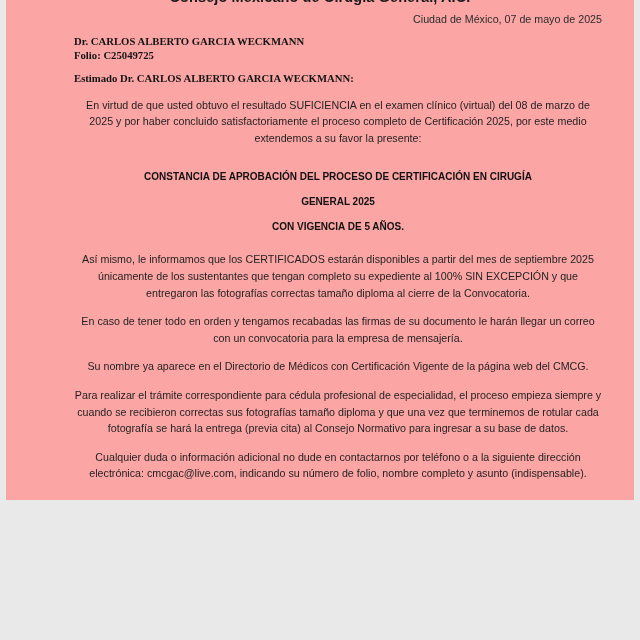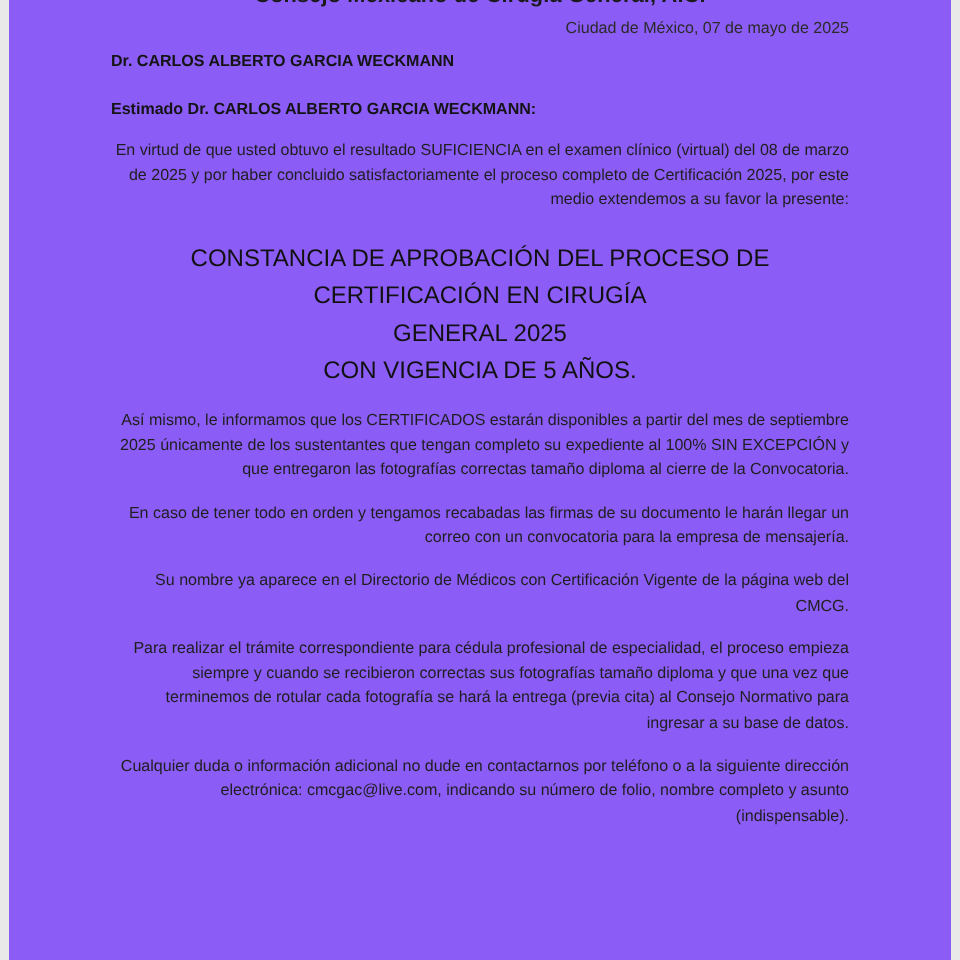--- a/index.html
+++ b/index.html
@@ -9,25 +9,25 @@
   body {
     width: 640px;
     height: 640px;
     background: #e9e9e9;
     font-family: "Liberation Sans", sans-serif;
     overflow: hidden;
   }
   #page {
     position: relative;
     width: 628px;
-    height: 640px;
+    height: 500px;
     margin: 0 auto;
-    background: #8b5cf6;
+    background: #fca5a5;
     box-sizing: border-box;
-    padding: 0 68px 0 68px;
+    padding: 0 32px 0 68px;
     overflow: hidden;
   }
   
   .org-title {
     position: absolute;
     top: -11px;
     left: 0;
     right: 0;
     text-align: center;
     font-weight: bold;
@@ -41,60 +41,63 @@
     font-size: 10.7px;
     color: #2b2b2b;
     padding-top: 12px;
     line-height: 14px;
   }
   .addressee {
     margin-top: 8px;
     font-size: 10.7px;
     color: #141414;
     line-height: 14.3px;
+    font-family: Liberation Serif, serif;
   }
   .addressee .bold {
     font-weight: bold;
   }
   .salutation {
-    margin-top: 18px;
+    margin-top: 8px;
     font-size: 10.7px;
     font-weight: bold;
     color: #141414;
     line-height: 14px;
+    font-family: Liberation Serif, serif;
   }
   p.body-par {
     font-size: 10.7px;
     color: #1f1f1f;
     line-height: 16.6px;
     margin: 12px 0 0 0;
-    text-align: right;
+    text-align: center;
   }
   .center-block {
     margin-top: 18px;
     text-align: center;
   }
   .center-block .cline {
-    font-weight: normal;
-    font-size: 16px;
+    font-weight: bold;
+    font-size: 10px;
     color: #111111;
     line-height: 25px;
   }
 </style>
 </head>
 <body>
 
 <div id="page">
 
   <div class="org-title">Consejo Mexicano de Cirugía General, A.C.</div>
 
   <div class="city-date">Ciudad de México, 07 de mayo de 2025</div>
 
   <div class="addressee">
     <div class="bold">Dr. CARLOS ALBERTO GARCIA WECKMANN</div>
+    <div class="bold">Folio: C25049725</div>
   </div>
 
   <div class="salutation">Estimado Dr. CARLOS ALBERTO GARCIA WECKMANN:</div>
 
   <p class="body-par">En virtud de que usted obtuvo el resultado SUFICIENCIA en el examen clínico (virtual) del 08 de marzo de 2025 y por haber concluido satisfactoriamente el proceso completo de Certificación 2025, por este medio extendemos a su favor la presente:</p>
 
   <div class="center-block">
     <div class="cline">CONSTANCIA DE APROBACIÓN DEL PROCESO DE CERTIFICACIÓN EN CIRUGÍA</div>
     <div class="cline">GENERAL 2025</div>
     <div class="cline">CON VIGENCIA DE 5 AÑOS.</div>

